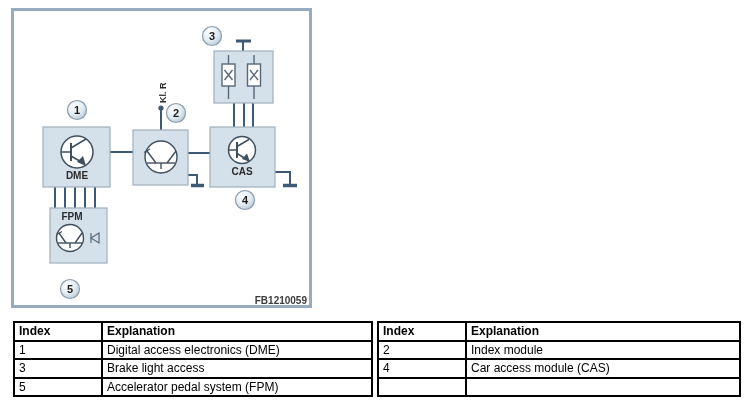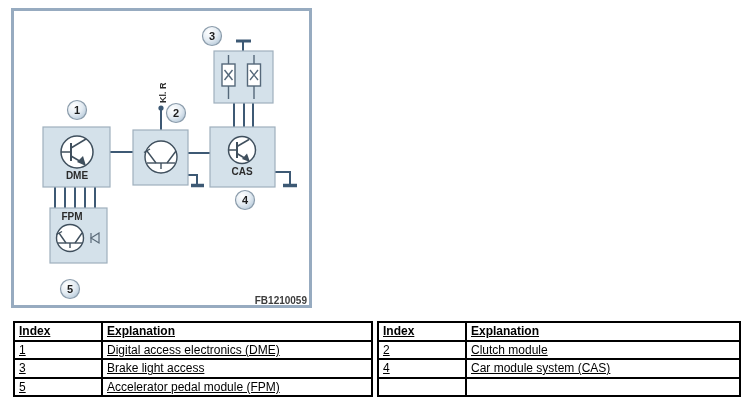--- a/index.html
+++ b/index.html
@@ -17,21 +17,21 @@
   .badge-num{font-size:11px;font-weight:bold;fill:#1c1c1c;}
   .kl-label{font-size:9px;font-weight:bold;fill:#2b2b2b;}
   .fig-code{font-size:10px;font-weight:bold;fill:#3c3c3c;}
 
   .tables{
     position:absolute;left:13px;top:321px;width:730px;
     display:flex;align-items:flex-start;
   }
   table{
     border-collapse:collapse;table-layout:fixed;
-    font-size:12px;color:#000;background:#fff;text-decoration:underline;
+    font-size:12px;color:#000;background:#fff;
   }
   .tbl-left{width:360px;}
   .tbl-right{width:364px;margin-left:4px;}
   th,td{
     border:2px solid #000;height:16.5px;padding:0 2px 0 4px;
     text-align:left;vertical-align:middle;overflow:hidden;white-space:nowrap;
   }
   th{font-weight:bold;}
   .col-index{width:88px;}
 </style>
@@ -173,42 +173,42 @@
     <tr>
       <td>1</td>
       <td>Digital access electronics (DME)</td>
     </tr>
     <tr>
       <td>3</td>
       <td>Brake light access</td>
     </tr>
     <tr>
       <td>5</td>
-      <td>Accelerator pedal module (FPM)</td>
+      <td>Accelerator pedal system (FPM)</td>
     </tr>
   </tbody>
     </table>
 
   <table class="tbl-right">
     <colgroup>
         <col class="col-index">
         <col>
       </colgroup>
     <tbody>
         <tr>
       <th>Index</th>
       <th>Explanation</th>
     </tr>
     <tr>
       <td>2</td>
-      <td>Clutch module</td>
+      <td>Index module</td>
     </tr>
     <tr>
       <td>4</td>
-      <td>Car module system (CAS)</td>
+      <td>Car access module (CAS)</td>
     </tr>
     <tr>
       <td></td>
       <td></td>
     </tr>
   </tbody>
     </table>
 </div>
 
 </body></html>

